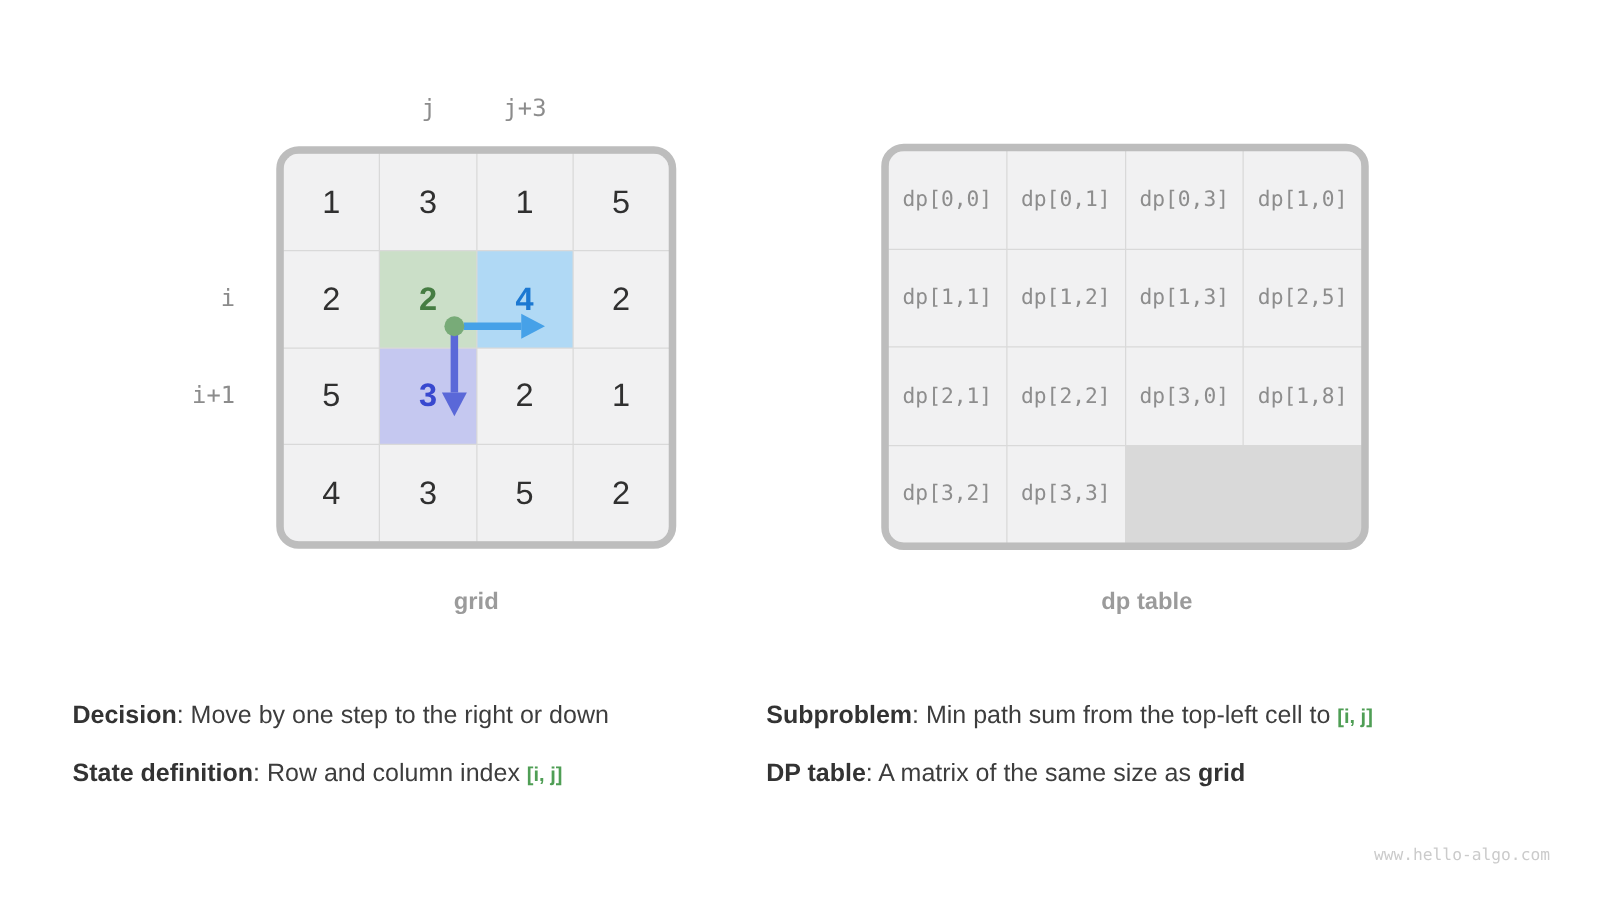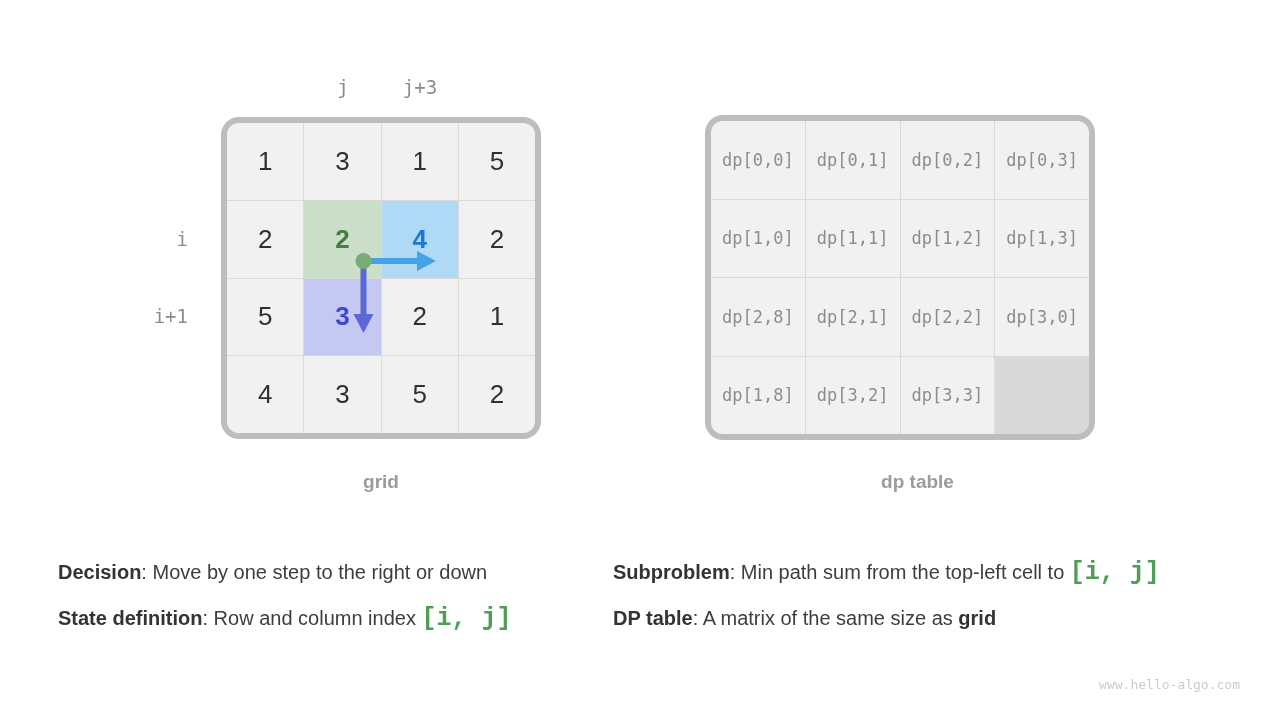--- a/index.html
+++ b/index.html
@@ -62,22 +62,22 @@
   #dp-caption   { left:705px; top:471px; width:425px; }
 
   
   .notes { position:absolute; top:558px; }
   #notes-left  { left:58px;  }
   #notes-right { left:613px; }
   .note { font-size:20px; color:#3d3d3d; line-height:28px; margin-bottom:17px;
           white-space:nowrap; }
   .note b { color:#333333;margin-top:40px; }
   .code {
-    font-family:Liberation Mono, monospace;
-    font-weight:bold; color:#4f9e55; font-size:25px;
+    font-family:Liberation Sans, sans-serif;
+    font-weight:bold; color:#4f9e55; font-size:16px;
   }
   .gray-term { color:#9e9e9e; }
 
   
   #watermark {
     position:absolute; right:40px; top:677px;
     font-family:"DejaVu Sans Mono", monospace;
     font-size:13px; color:#cbcbcb;
   }
 </style>
@@ -117,27 +117,26 @@
     <polygon points="196,134 215,144 196,154" fill="#46a1e8"></polygon>
     <line x1="142.5" y1="151" x2="142.5" y2="197" stroke="#5a68d8" stroke-width="6"></line>
     <polygon points="132.5,197 152.5,197 142.5,216" fill="#5a68d8"></polygon>
     <circle cx="142.5" cy="144" r="8" fill="#78ab78"></circle>
   </svg>
 
   <div class="frame" id="dp-frame">
     <div class="cells g4" id="dp-cells">
         <div class="cell dp-cell">dp[0,0]</div>
         <div class="cell dp-cell">dp[0,1]</div>
-        <div class="cell dp-cell">dp[0,2]</div>
         <div class="cell dp-cell">dp[0,3]</div>
         <div class="cell dp-cell">dp[1,0]</div>
         <div class="cell dp-cell">dp[1,1]</div>
         <div class="cell dp-cell">dp[1,2]</div>
         <div class="cell dp-cell">dp[1,3]</div>
-        <div class="cell dp-cell">dp[2,8]</div>
+        <div class="cell dp-cell">dp[2,5]</div>
         <div class="cell dp-cell">dp[2,1]</div>
         <div class="cell dp-cell">dp[2,2]</div>
         <div class="cell dp-cell">dp[3,0]</div>
         <div class="cell dp-cell">dp[1,8]</div>
         <div class="cell dp-cell">dp[3,2]</div>
         <div class="cell dp-cell">dp[3,3]</div>
       </div>
   </div>
 
   <div class="caption" id="grid-caption">grid</div>

